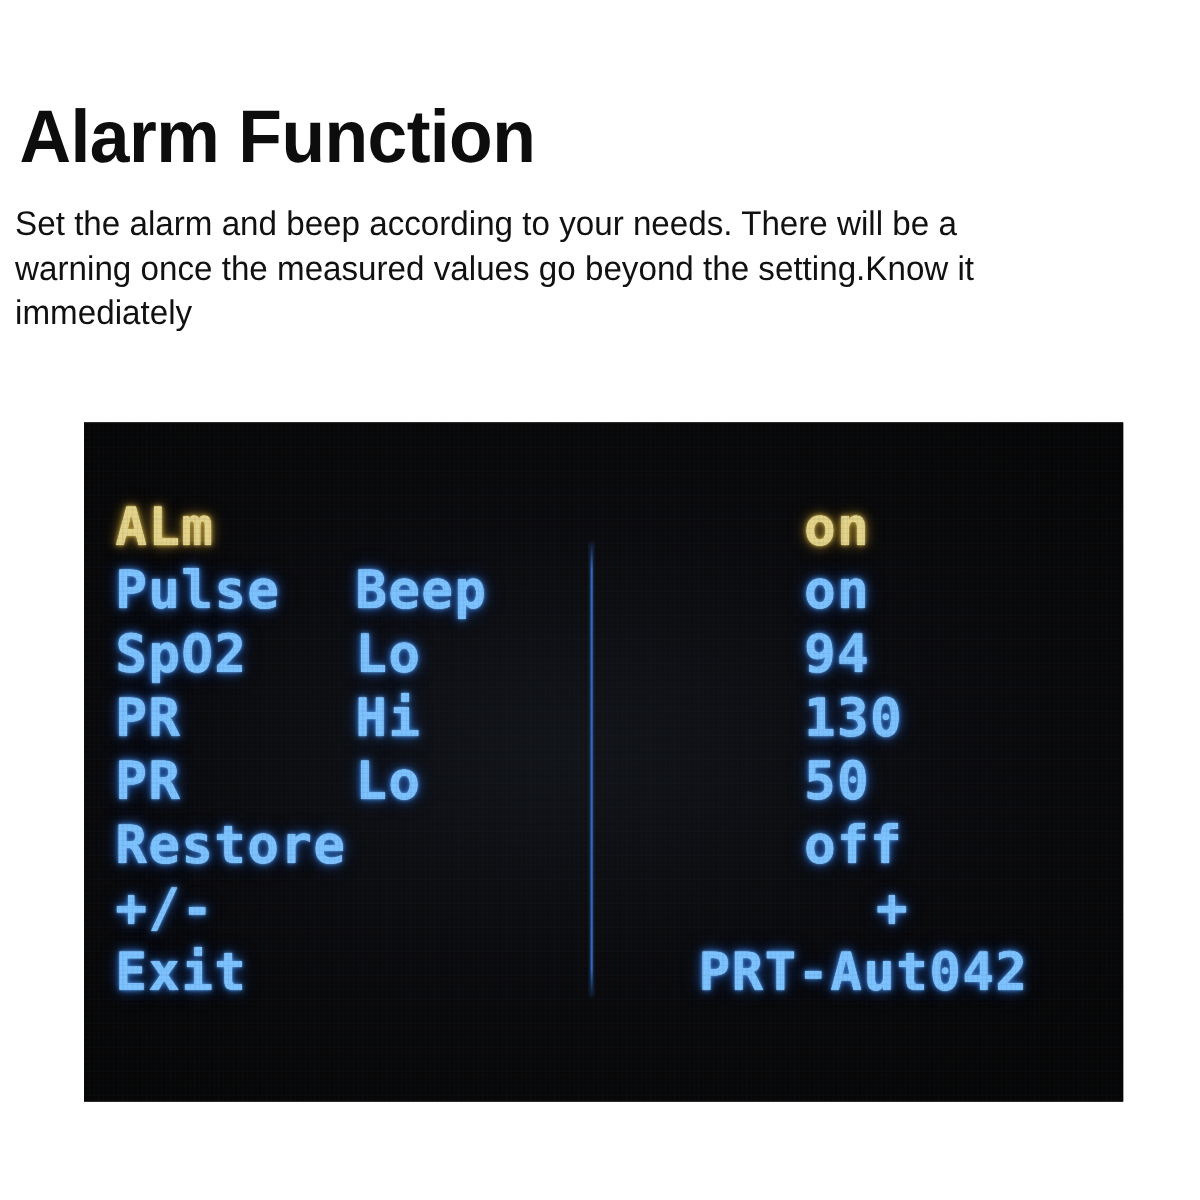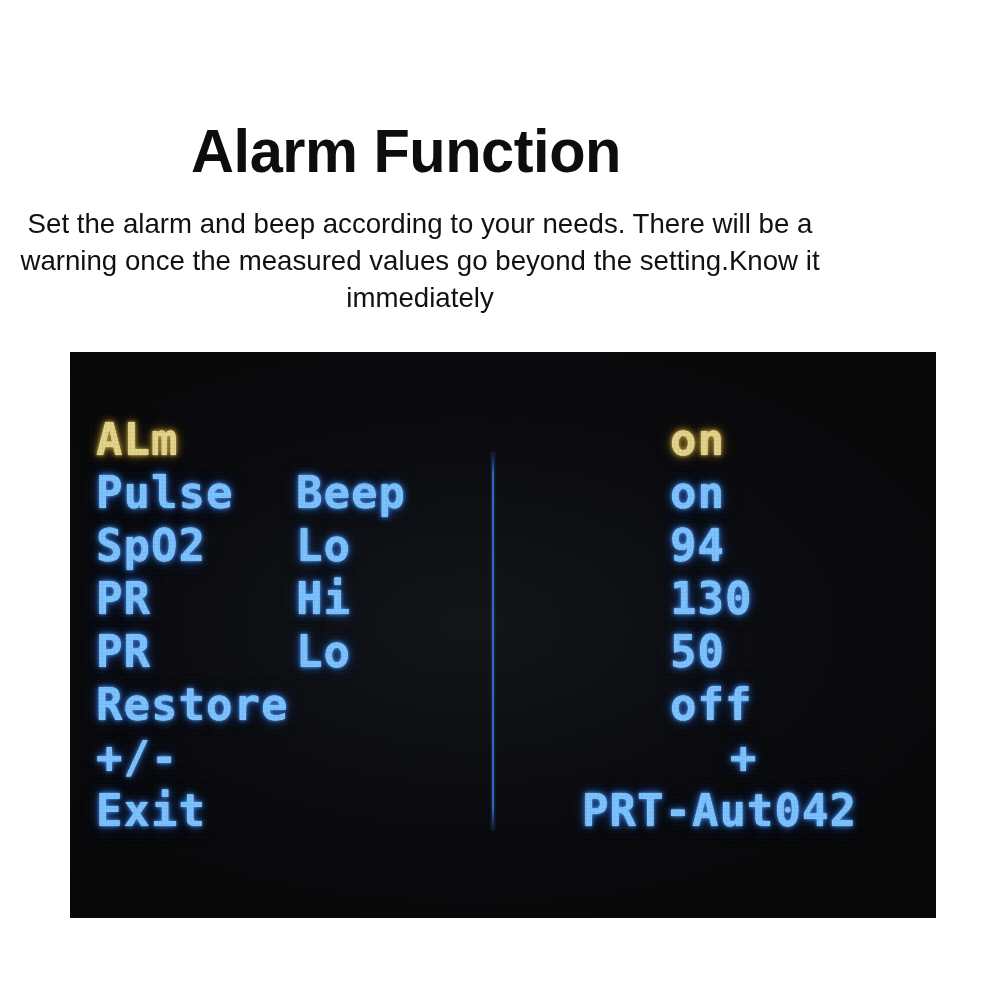--- a/index.html
+++ b/index.html
@@ -15,22 +15,21 @@
     font-family: "Liberation Sans", sans-serif;
     color: #000000;
   }
 
   
   #header {
     position: absolute;
     left: 0;
     top: 0;
     width: 812px;
-    text-align: center;
-    margin-top: 36px;
+    text-align: left;
   }
   #page-title {
     margin: 0;
     padding-top: 82px;
     font-family: "Liberation Sans", sans-serif;
     font-size: 62px;
     font-weight: 700;
     letter-spacing: -0.5px;
     line-height: 1.05;
     transform: scaleX(0.96);

